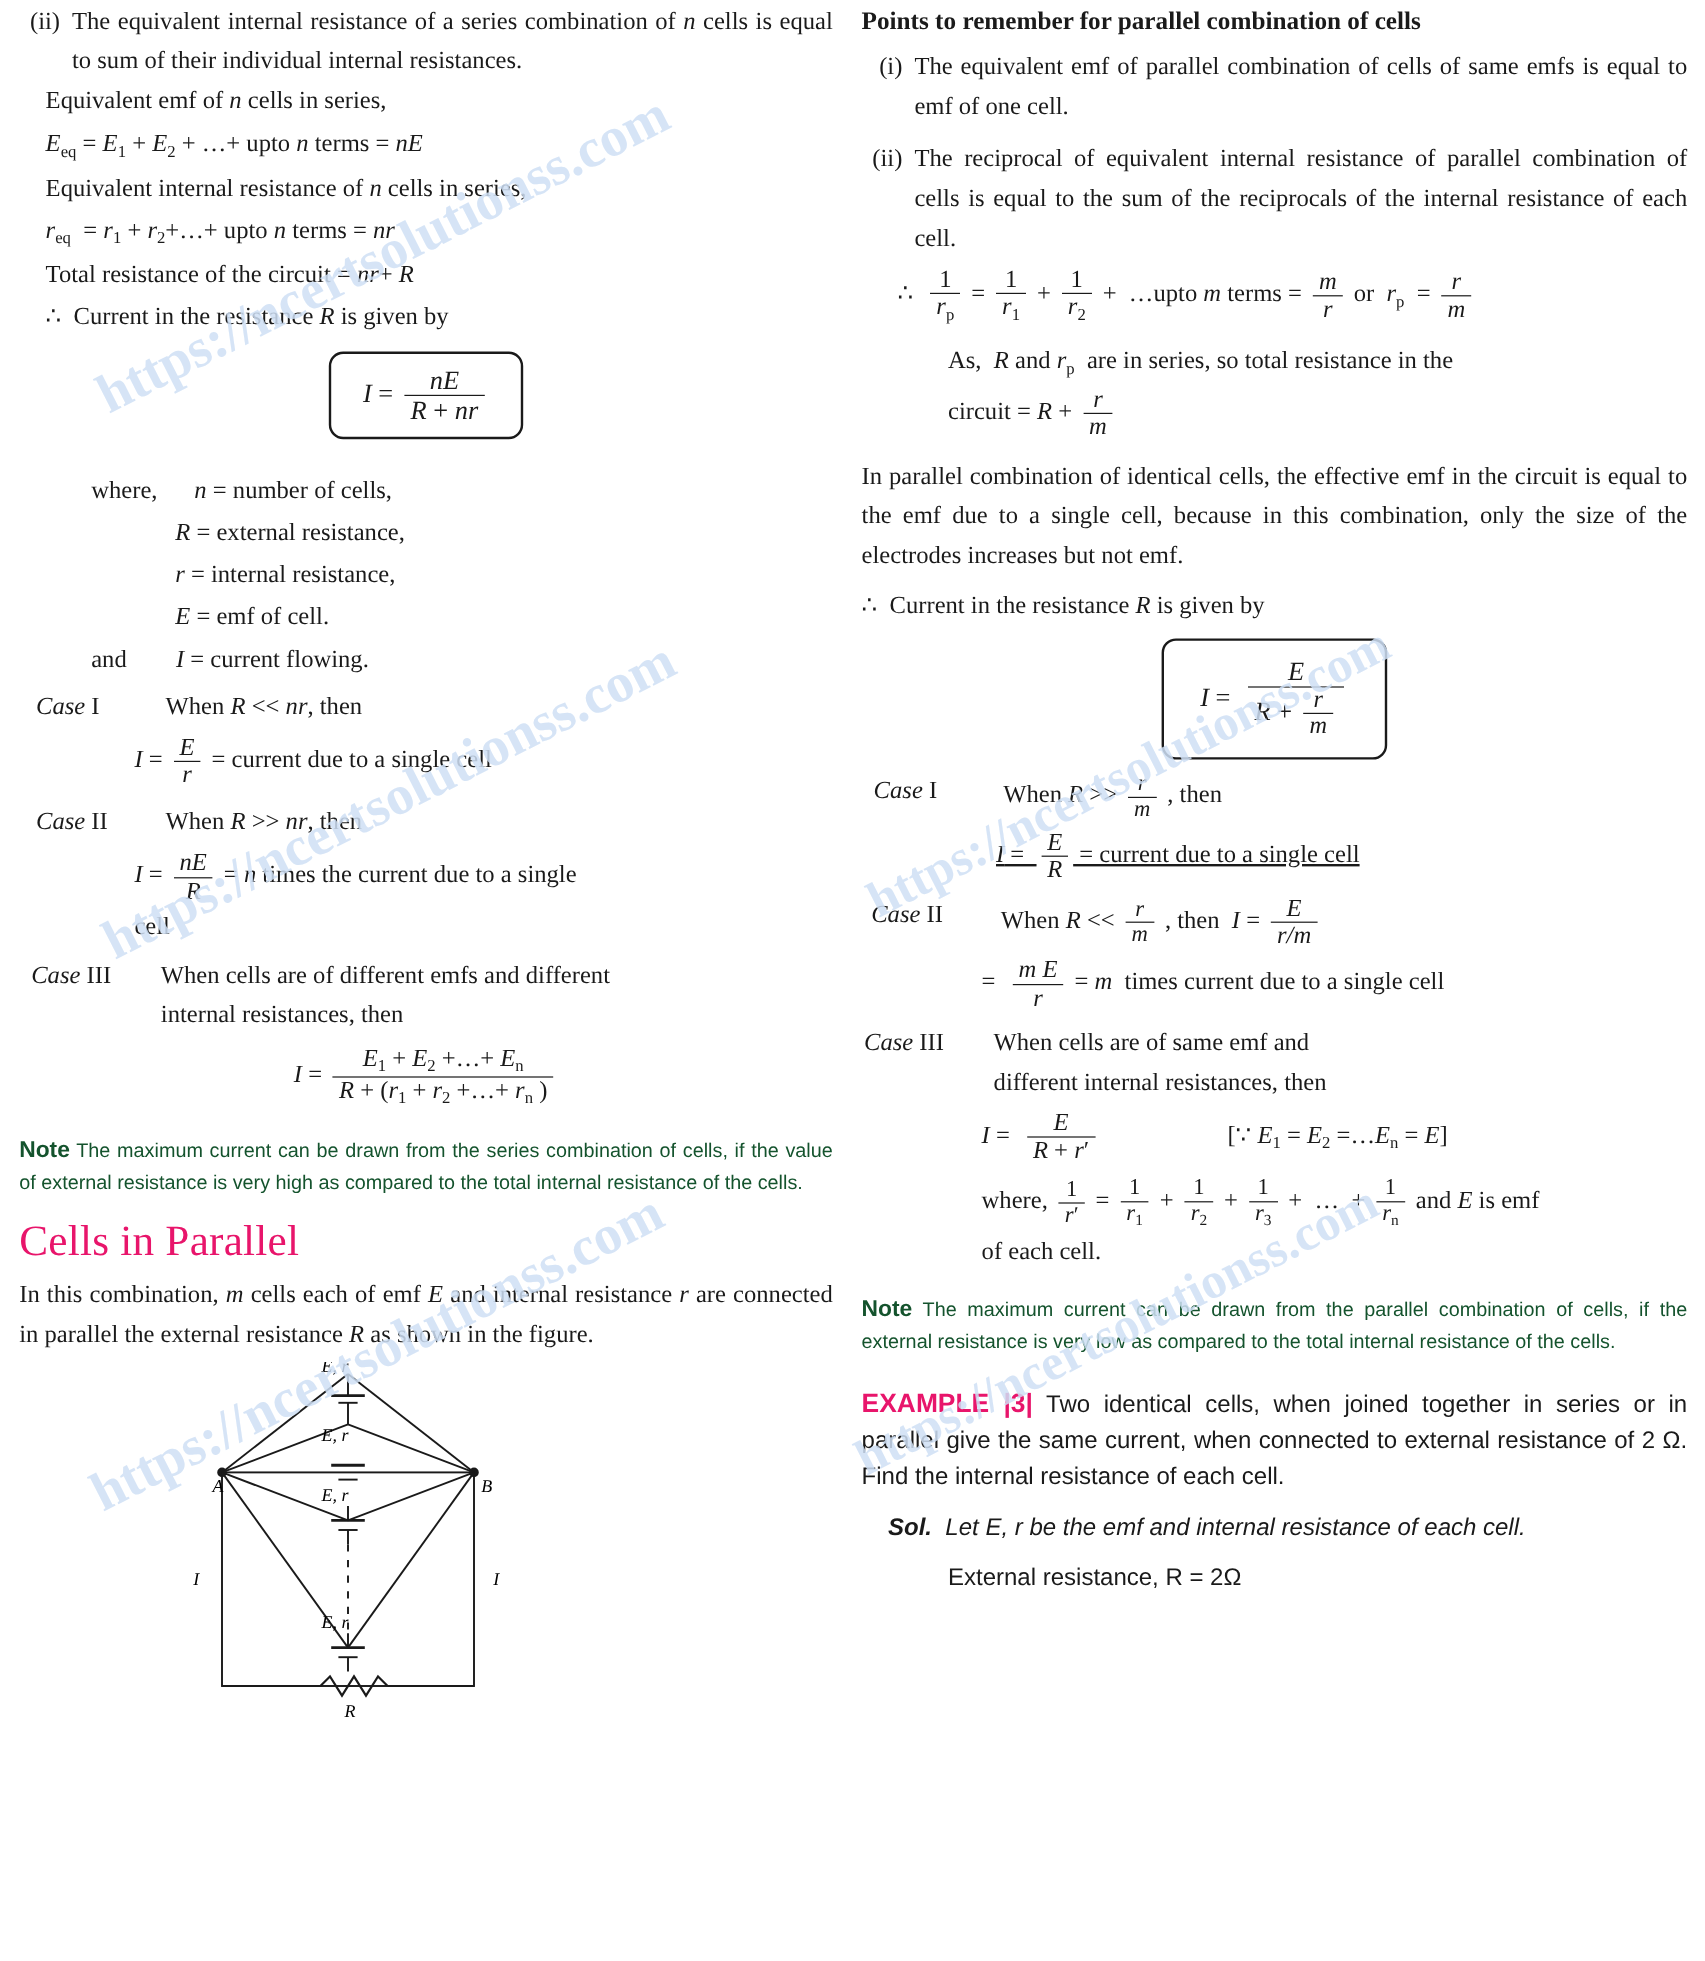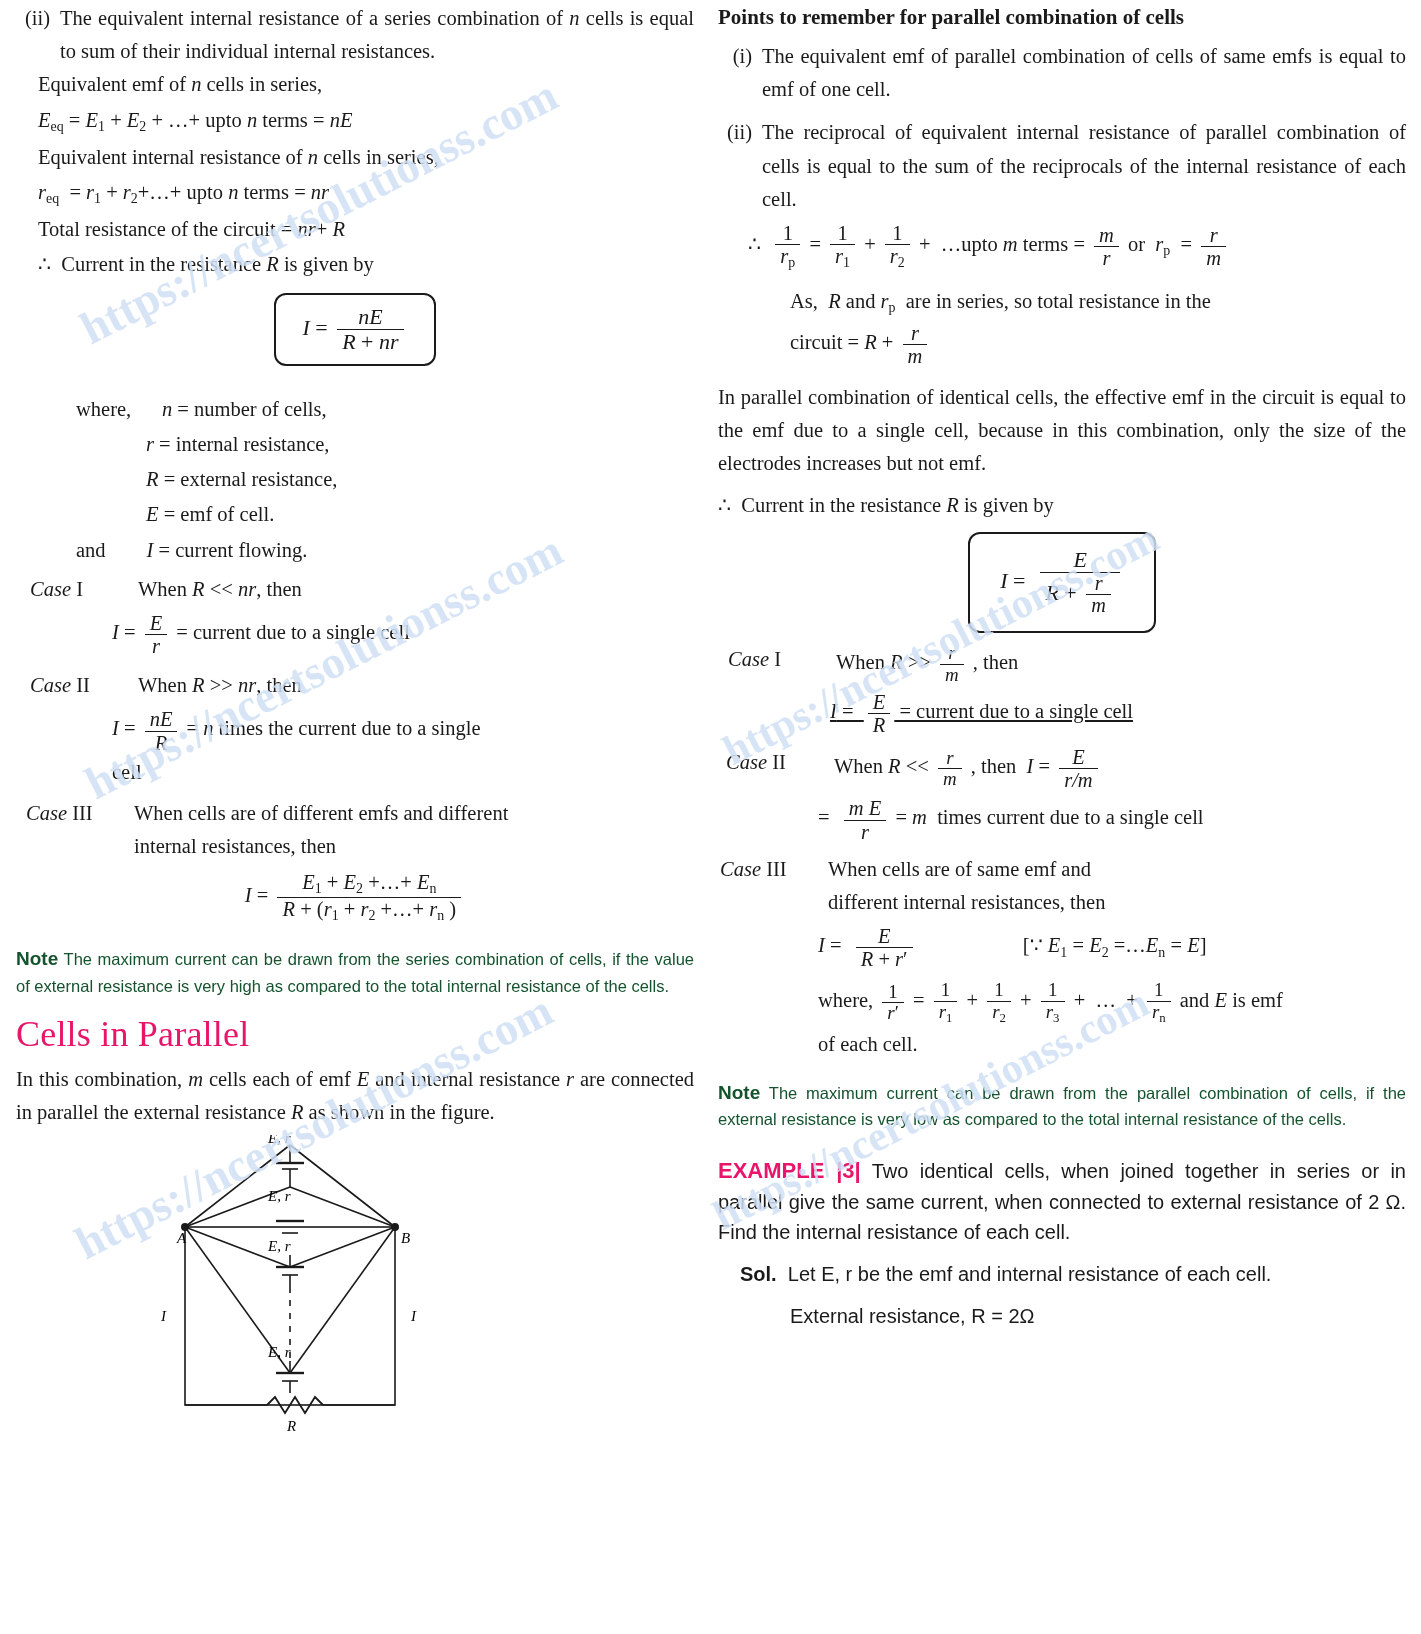--- a/index.html
+++ b/index.html
@@ -113,22 +113,22 @@
             <span class="num"><i>nE</i></span>
             <span class="den"><i>R</i> + <i>nr</i></span>
           </span>
         </span>
       </span>
     </div>
 
     <p class="txt" style="margin-top:27px;margin-left:60px;">
       where,&nbsp;&nbsp;&nbsp;&nbsp;&nbsp; <i>n</i> = number of cells,
     </p>
+    <p class="txt ind4"><i>R</i> = external resistance,</p>
     <p class="txt ind4"><i>r</i> = internal resistance,</p>
-    <p class="txt ind4"><i>R</i> = external resistance,</p>
     <p class="txt ind4"><i>E</i> = emf of cell.</p>
     <p class="txt" style="margin-left:60px;">and&nbsp;&nbsp;&nbsp;&nbsp;&nbsp;&nbsp;&nbsp; <i>I</i> = current flowing.</p>
 
     <div class="case-row txt" style="margin-left:14px;">
       <div class="case-lbl"><span class="w">Case</span> I</div>
       <div class="case-bd">When <i>R</i> &lt;&lt; <i>nr</i>, then</div>
     </div>
     <p class="txt ind3" style="margin-top:6px;">
       <i>I</i> = <span class="frac"><span class="num"><i>E</i></span><span class="den"><i>r</i></span></span> = current due to a single cell
     </p>
@@ -323,21 +323,21 @@
     <p class="note" style="margin-top:18px;">
       <b>Note</b>
       <span>The maximum current can be drawn from the parallel combination of cells, if the external resistance is very low as compared to the total internal resistance of the cells.</span>
     </p>
 
     <p class="ex-body" style="margin-top:22px;">
       <span class="ex-title">EXAMPLE |3|</span>
       <span>Two identical cells, when joined together in series or in parallel give the same current, when connected to external resistance of 2 Ω. Find the internal resistance of each cell.</span>
     </p>
 
-    <p class="ex-body" style="margin-top:12px;margin-left:22px;">
+    <p class="ex-body" style="margin-top:12px;margin-left:22px;font-style:italic;">
       <span class="sol-lbl">Sol.</span>
       &nbsp;<span>Let E, r be the emf and internal resistance of each cell.</span>
     </p>
     <p class="ex-body" style="margin-top:12px;margin-left:72px;">External resistance, R = 2Ω</p>
   </div>
 
   <div class="wm wm1">https://ncertsolutionss.com</div>
   <div class="wm wm2">https://ncertsolutionss.com</div>
   <div class="wm wm3">https://ncertsolutionss.com</div>
   <div class="wm wm4">https://ncertsolutionss.com</div>

